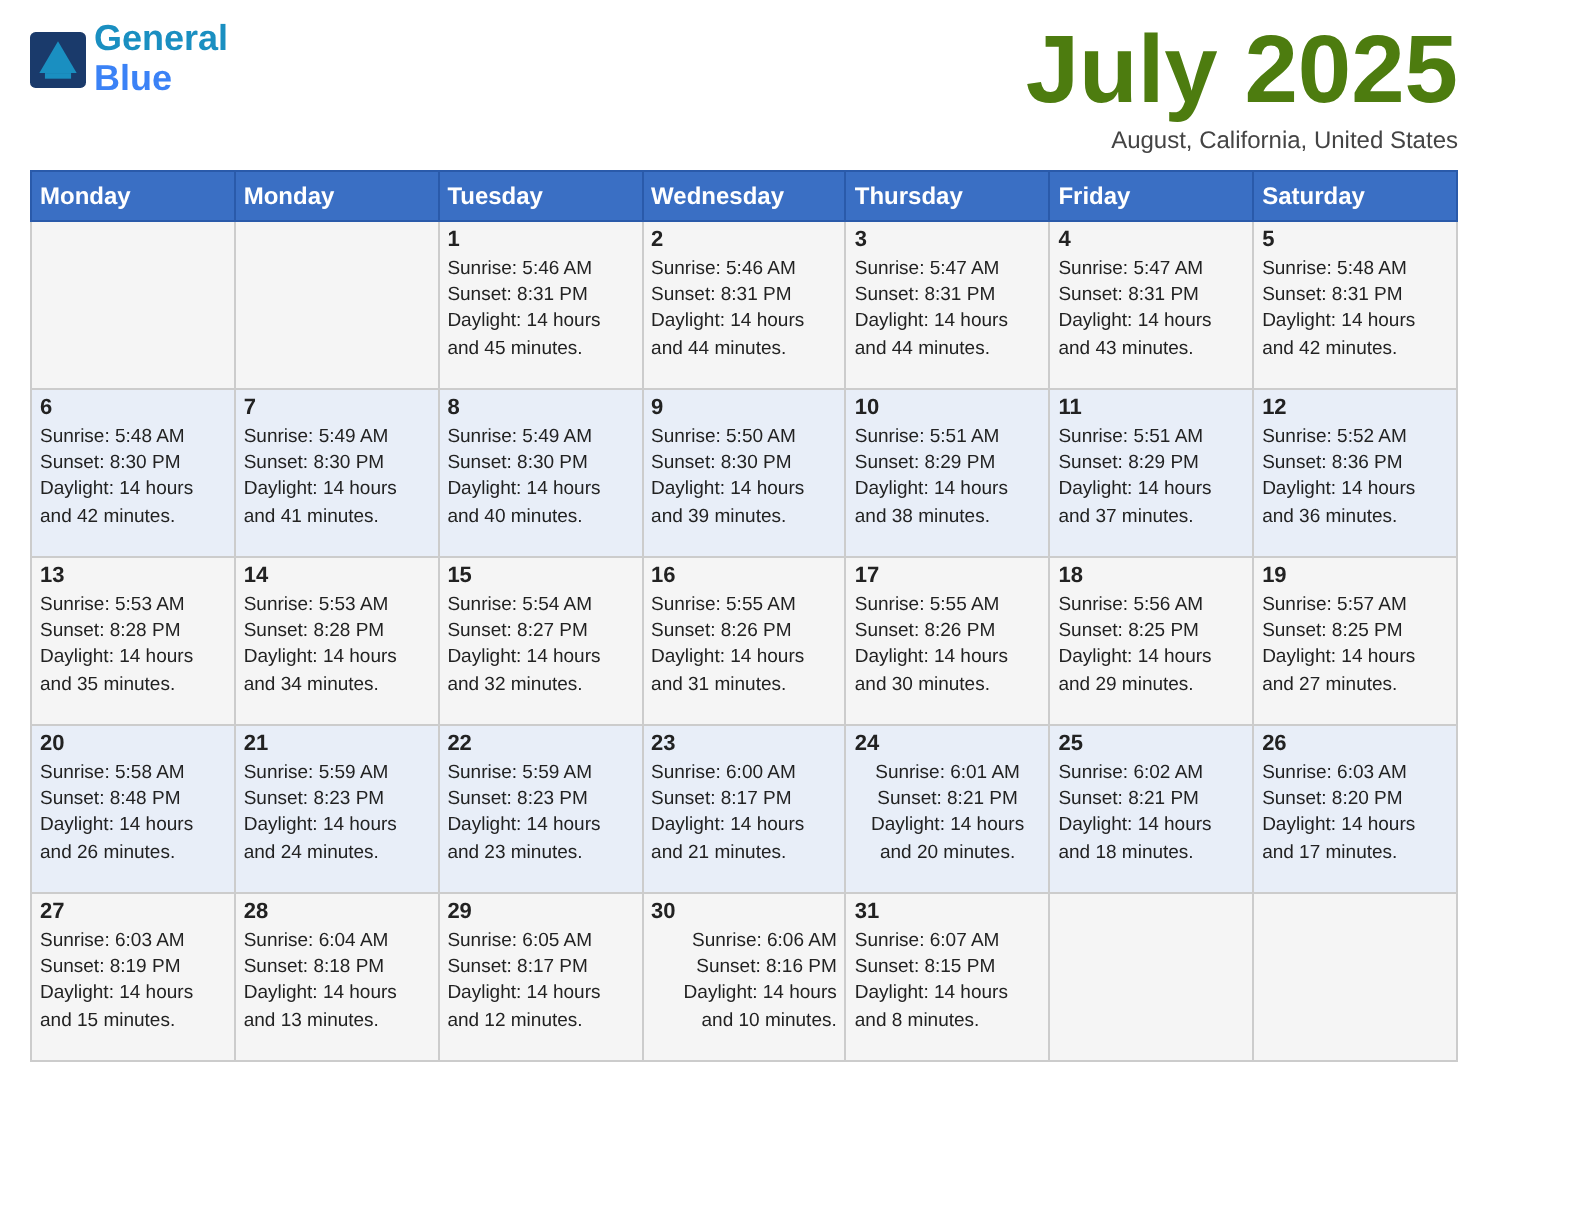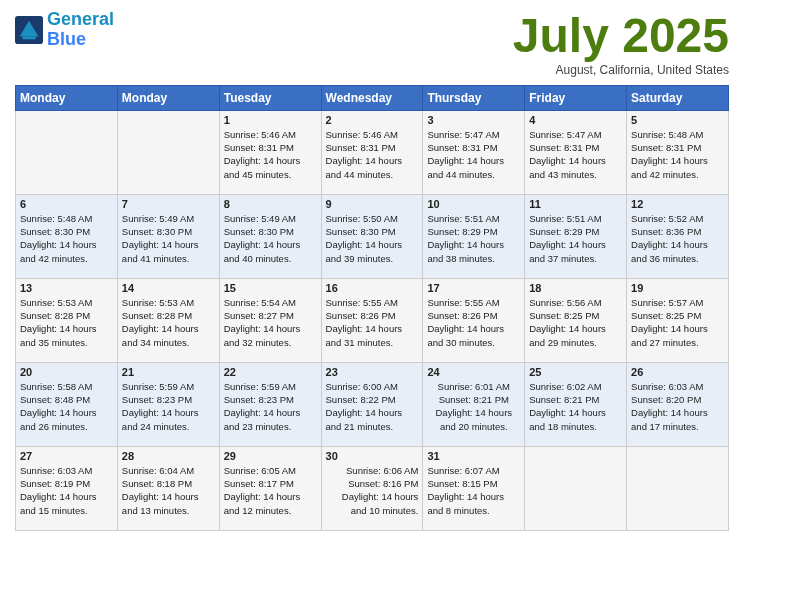--- a/index.html
+++ b/index.html
@@ -262,21 +262,21 @@
           </td>
           <td>
             <span class="day-number">22</span>
             <div class="cell-text" style="white-space: pre-line;">Sunrise: 5:59 AM
 Sunset: 8:23 PM
 Daylight: 14 hours and 23 minutes.</div>
           </td>
           <td>
             <span class="day-number">23</span>
             <div class="cell-text" style="white-space: pre-line;">Sunrise: 6:00 AM
-Sunset: 8:22 PM
+Sunset: 8:17 PM
 Daylight: 14 hours and 21 minutes.</div>
           </td>
           <td>
             <span class="day-number">24</span>
             <div class="cell-text" style="white-space: pre-line; text-align: center;">Sunrise: 6:01 AM
 Sunset: 8:21 PM
 Daylight: 14 hours and 20 minutes.</div>
           </td>
           <td>
             <span class="day-number">25</span>

